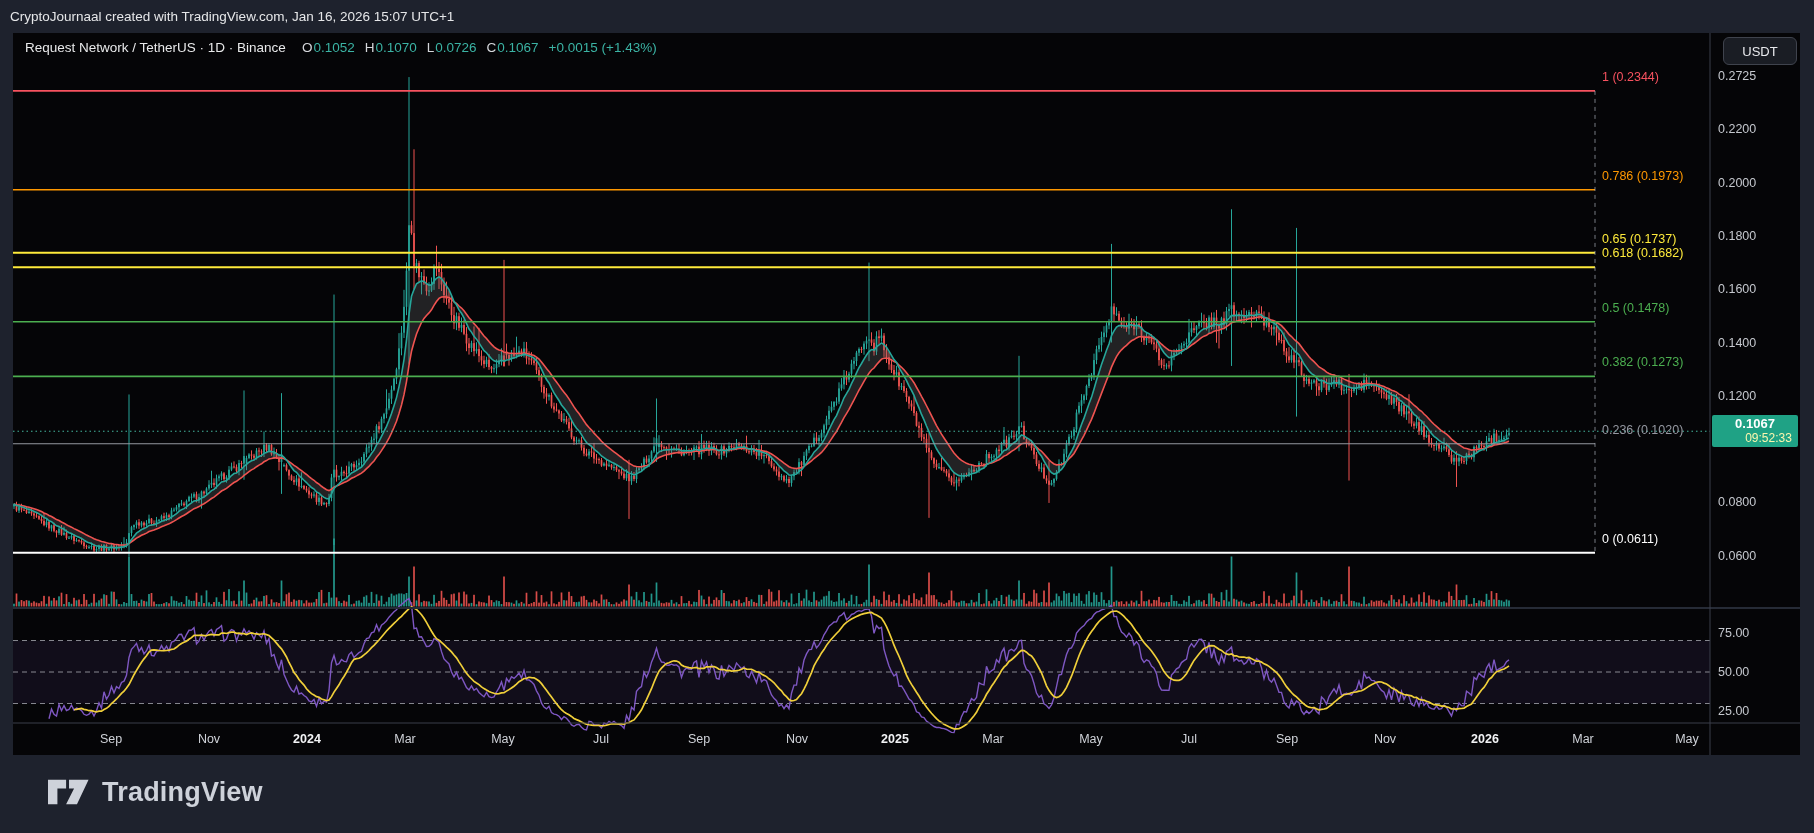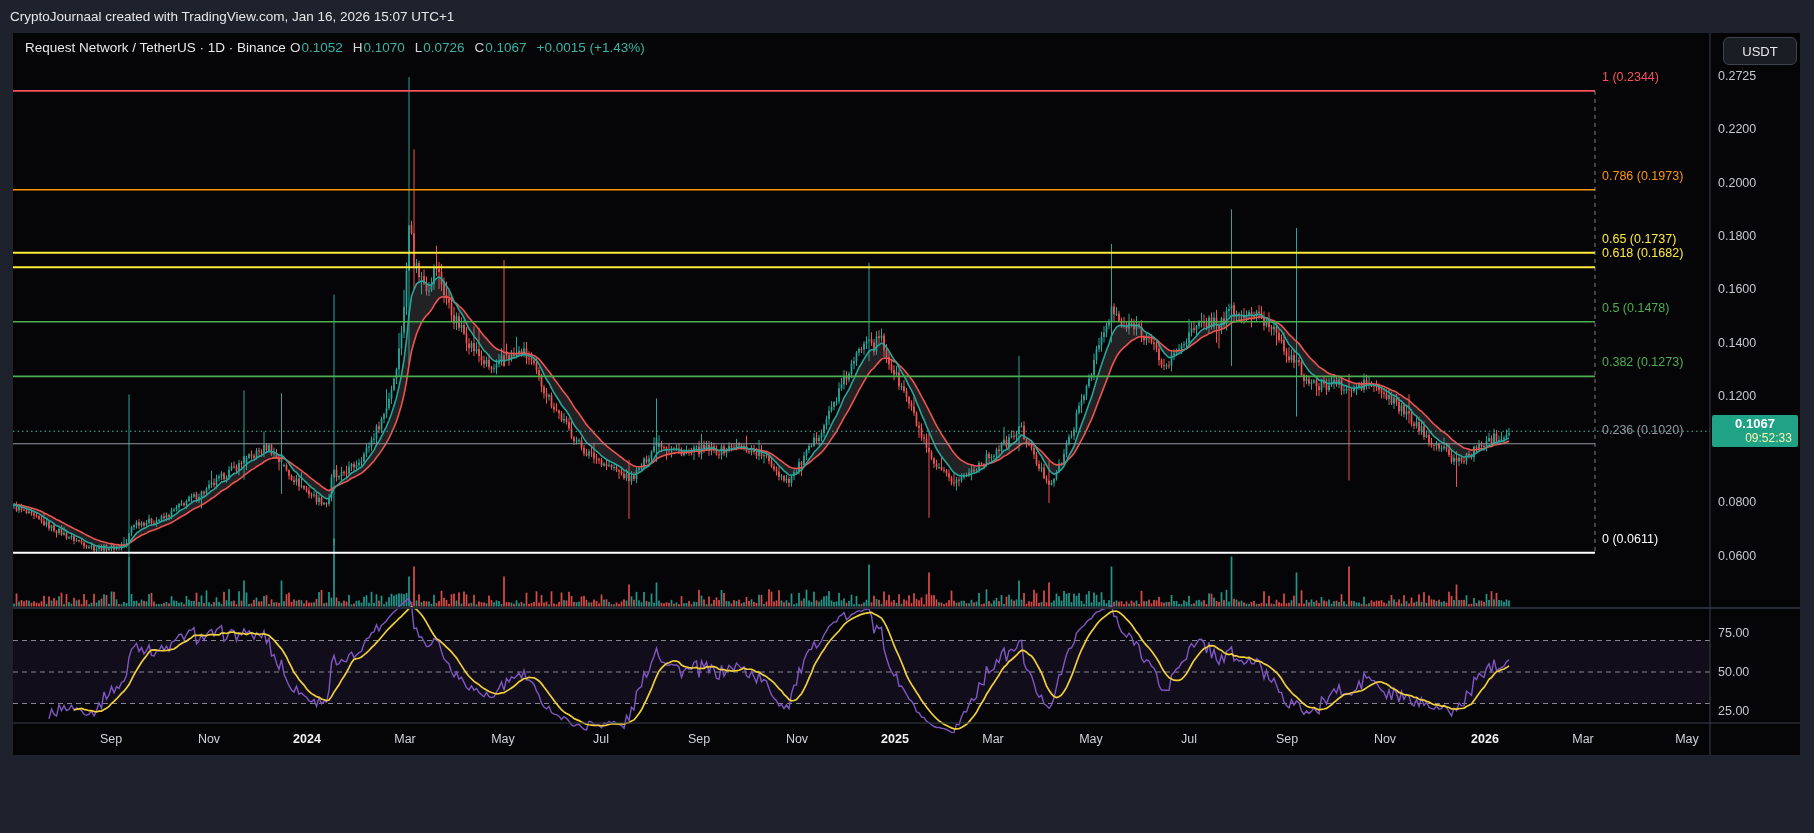--- a/index.html
+++ b/index.html
@@ -8,21 +8,21 @@
   .abs{position:absolute;}
   #top-bar{left:0;top:0;width:1495px;height:33px;background:#1e222d;color:#e6e7e9;
            font-size:13.5px;line-height:33px;padding-left:10px;box-sizing:border-box;white-space:nowrap;}
   #chart-bg{left:13px;top:33px;width:1787px;height:722px;background:#050507;}
   #right-strip{left:1800px;top:33px;width:14px;height:722px;background:#1e222d;}
   #bottom-bar{left:0;top:755px;width:1814px;height:78px;background:#1e222d;}
   #chart-svg{left:0;top:0;width:1814px;height:833px;z-index:2;}
   #labels-layer{left:0;top:0;width:1814px;height:833px;z-index:3;pointer-events:none;}
   #header-row{left:25px;top:37px;height:20px;z-index:4;display:flex;align-items:center;
               font-size:13.5px;color:#e8e9ea;white-space:nowrap;}
-  #header-row .sym{margin-right:4px;}
+  #header-row .sym{margin-right:16px;}
   #header-row .lbl{color:#d5d7db;margin-left:10px;}
   #header-row .val{color:#3bb3a4;margin-left:1px;}
   #header-row .chg{color:#3bb3a4;margin-left:10px;}
   #usdt-btn{left:1723px;top:37px;width:74px;height:28px;z-index:5;background:#1a1d24;
             border:1.5px solid #3f434d;border-radius:6px;color:#e8e9ed;font-size:13px;
             display:flex;align-items:center;justify-content:center;box-sizing:border-box;cursor:pointer;}
   #price-badge{left:1712px;top:415px;width:86px;height:32px;z-index:5;background:#1fa285;
                border-radius:2px;display:flex;flex-direction:column;align-items:center;justify-content:center;line-height:15px;}
   #price-badge .p{color:#ffffff;font-weight:bold;font-size:13px;}
   #price-badge .t{color:#fbf6ae;font-size:12px;margin-left:27px;}
@@ -1923,14 +1923,21 @@
 
   <div id="usdt-btn" class="abs">
     <span>USDT</span>
   </div>
 
   <div id="price-badge" class="abs">
     <span class="p">0.1067</span>
     <span class="t">09:52:33</span>
   </div>
 
+  <div id="tv-logo" class="abs">
+    <svg width="42" height="30" viewBox="0 0 58 36">
+      <path d="M0 1 h25 v12 h-12 v22 h-13 z" fill="#ced2da"></path>
+      <path d="M29 1 h27 L40 35 h-15 l11 -22 h-7 z" fill="#ced2da"></path>
+    </svg>
+    <span class="word">TradingView</span>
+  </div>
 
 </div>
 
 </body></html>

